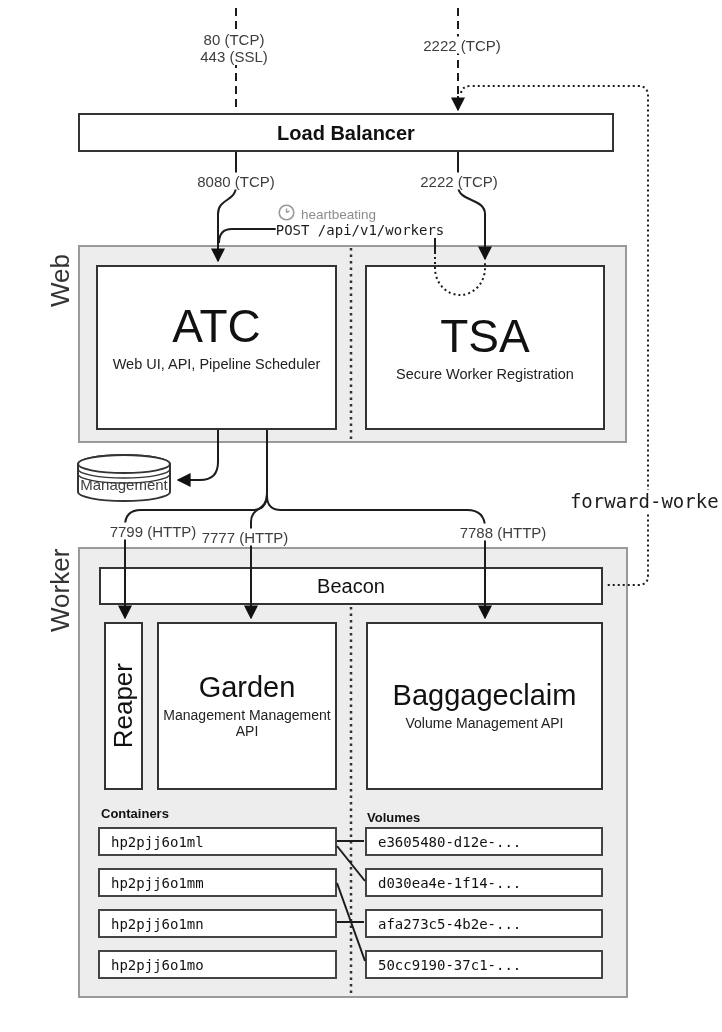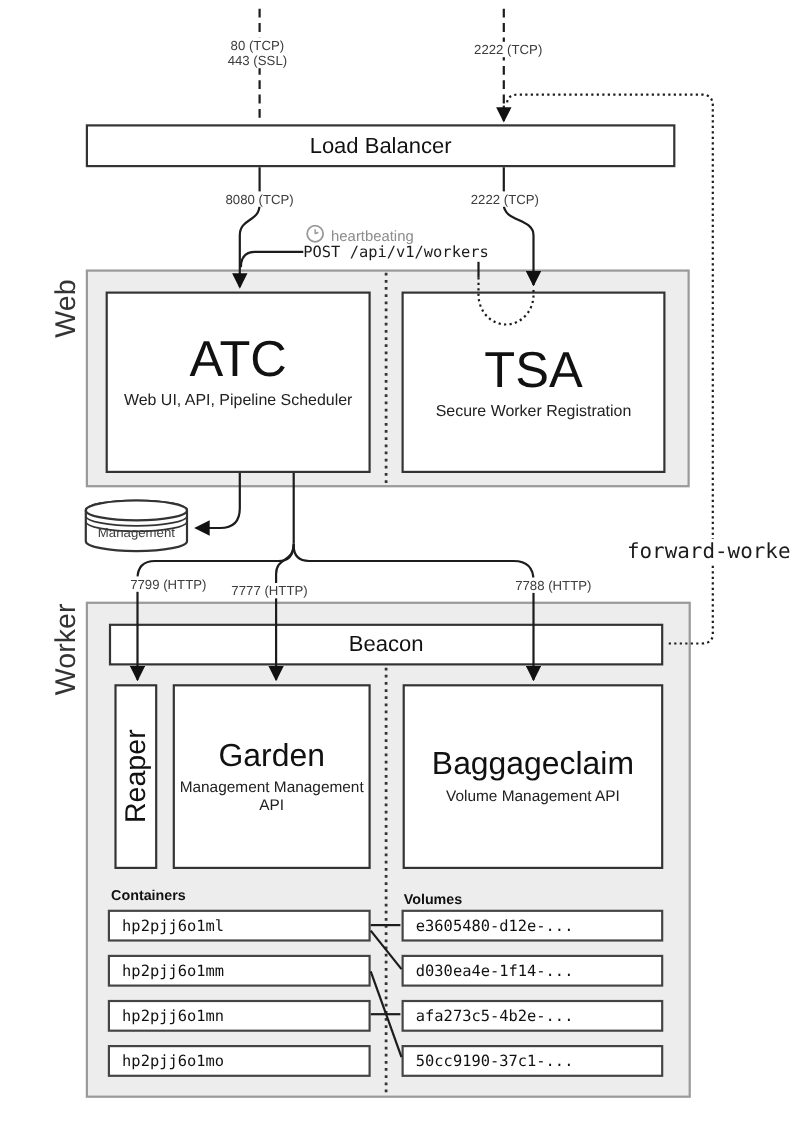--- a/index.html
+++ b/index.html
@@ -14,37 +14,37 @@
   
   .comp{background:#fff;border:2px solid #333;display:flex;flex-direction:column;
         align-items:center;justify-content:center;text-align:center;}
   .title-xl{font-size:46px;line-height:1;color:#111;}
   .title-lg{font-size:29px;line-height:1;color:#111;}
   .title-md{font-size:20px;line-height:1;color:#111;}
   .subtitle{font-size:14.5px;color:#222;margin-top:7px;}
   .vtext{writing-mode:vertical-rl;transform:rotate(180deg);font-size:26px;color:#333;
          display:flex;align-items:center;justify-content:center;}
   
-  .wlabel{font-size:12px;color:#3d3d3d;background:#fff;padding:0 3px;white-space:nowrap;
+  .wlabel{font-size:15px;color:#3d3d3d;background:#fff;padding:0 3px;white-space:nowrap;
           transform:translate(-50%,-50%);text-align:center;}
   .mono{font-family:"DejaVu Sans Mono",monospace;font-size:14px;color:#1c1c1c;}
   .mono-sm{font-family:"DejaVu Sans Mono",monospace;font-size:19px;color:#1c1c1c;}
   .muted{color:#8c8c8c;background:transparent;}
   .list-heading{font-size:13px;font-weight:700;color:#111;}
   .row{background:#fff;border:2px solid #444;display:flex;align-items:center;
        padding-left:11px;}
   .row span{font-family:"DejaVu Sans Mono",monospace;font-size:14px;color:#111;white-space:nowrap;}
   .clock{display:inline-block;vertical-align:middle;margin-right:6px;}
 </style>
 </head>
 <body>
 
 <div id="boxes">
 
-  <div class="abs comp" style="left:78px;top:113px;width:536px;height:39px;">
+  <div class="abs comp" style="left:78px;top:113px;width:536px;height:39px;font-weight:bold;">
     <div class="title-md">Load Balancer</div>
   </div>
 
   <div class="abs section" style="left:78px;top:245px;width:549px;height:198px;"></div>
   <div class="abs vtext" style="left:44px;top:250px;width:32px;height:62px;">Web</div>
 
   <div class="abs comp" style="left:96px;top:265px;width:241px;height:165px;padding-bottom:20px;">
     <div class="title-xl">ATC</div>
     <div class="subtitle">Web UI, API, Pipeline Scheduler</div>
   </div>

